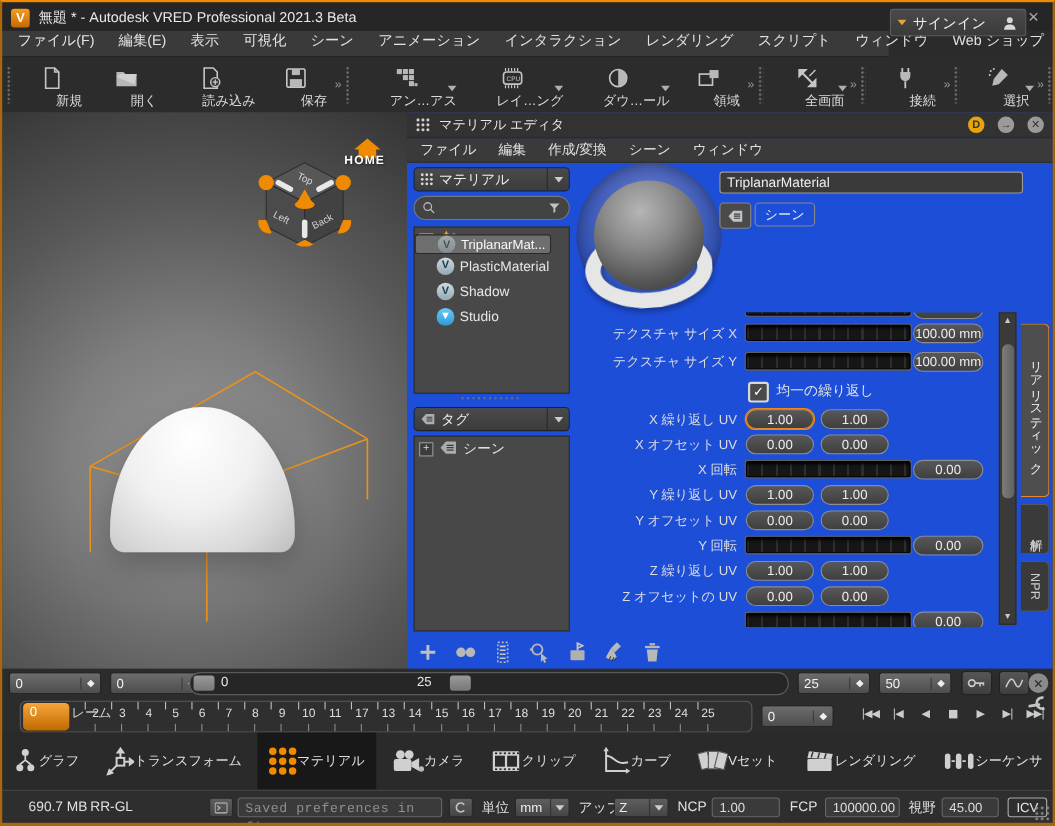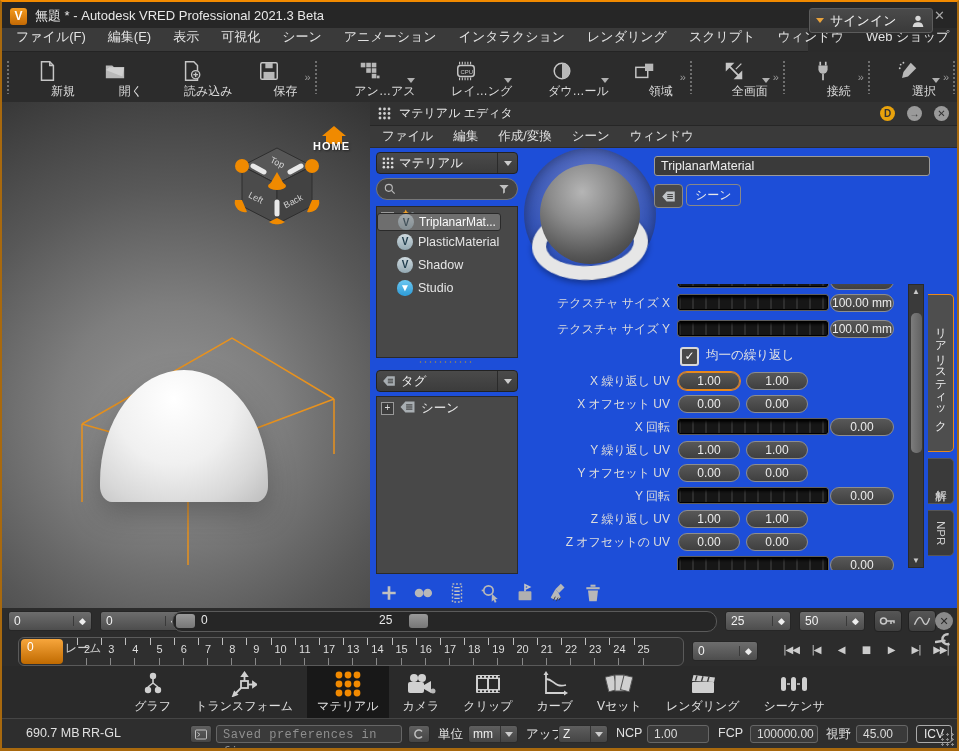--- a/index.html
+++ b/index.html
@@ -120,21 +120,21 @@
   .tick{position:absolute;top:0;width:24px;height:27px;text-align:center;font-size:11px;color:#dedede;}
   .tick i{position:absolute;left:2px;top:0;width:1px;height:7px;background:#c0c0c0;}
   .tick b{position:absolute;left:11px;bottom:0;width:1px;height:7px;background:#8a8a8a;}
   .tick span{position:relative;top:5px;font-weight:normal;}
   #playbtns{position:absolute;left:778px;top:31px;display:flex;gap:3px;}
   .pb{width:22px;height:20px;display:flex;align-items:center;justify-content:center;color:#cccccc;font-size:10px;letter-spacing:-1px;font-family:"DejaVu Sans",sans-serif;}
   #wrench{position:absolute;right:2px;top:22px;}
 
   
   #dock{position:absolute;left:2px;top:666px;width:955px;height:52px;background:#2a2a2a;display:flex;justify-content:center;align-items:stretch;gap:4px;}
-  .ditem{display:flex;flex-direction:column;align-items:center;justify-content:flex-end;padding:3px 10px 4px;box-sizing:border-box;}
+  .ditem{display:flex;flex-direction:row;align-items:center;justify-content:flex-end;padding:3px 10px 4px;box-sizing:border-box;}
   .ditem .dlabel{font-size:12px;color:#e0e0e0;line-height:15px;white-space:nowrap;}
   .ditem.active{background:#181818;}
   .ditem .dicon{height:30px;display:flex;align-items:center;}
 
   
   #status{position:absolute;left:2px;top:718px;width:955px;height:30px;background:#2e2e2e;border-top:1px solid #454545;font-size:12.5px;color:#e0e0e0;}
   #status .lab{position:absolute;top:7px;white-space:nowrap;}
   .inset{position:absolute;top:6px;height:18px;line-height:16px;background:#3a3a3a;border:1px solid #666;border-radius:3px;padding:0 6px;box-sizing:border-box;font-size:12px;color:#dcdcdc;}
   .sel{position:absolute;top:6px;height:18px;background:linear-gradient(#5e5e5e,#454545);border:1px solid #2a2a2a;border-radius:3px;display:flex;align-items:center;font-size:12px;color:#eee;box-sizing:border-box;padding:0 4px;}
   .sel .sc{margin-left:6px;border-left:1px solid #333;padding-left:4px;display:flex;align-items:center;height:100%;}

